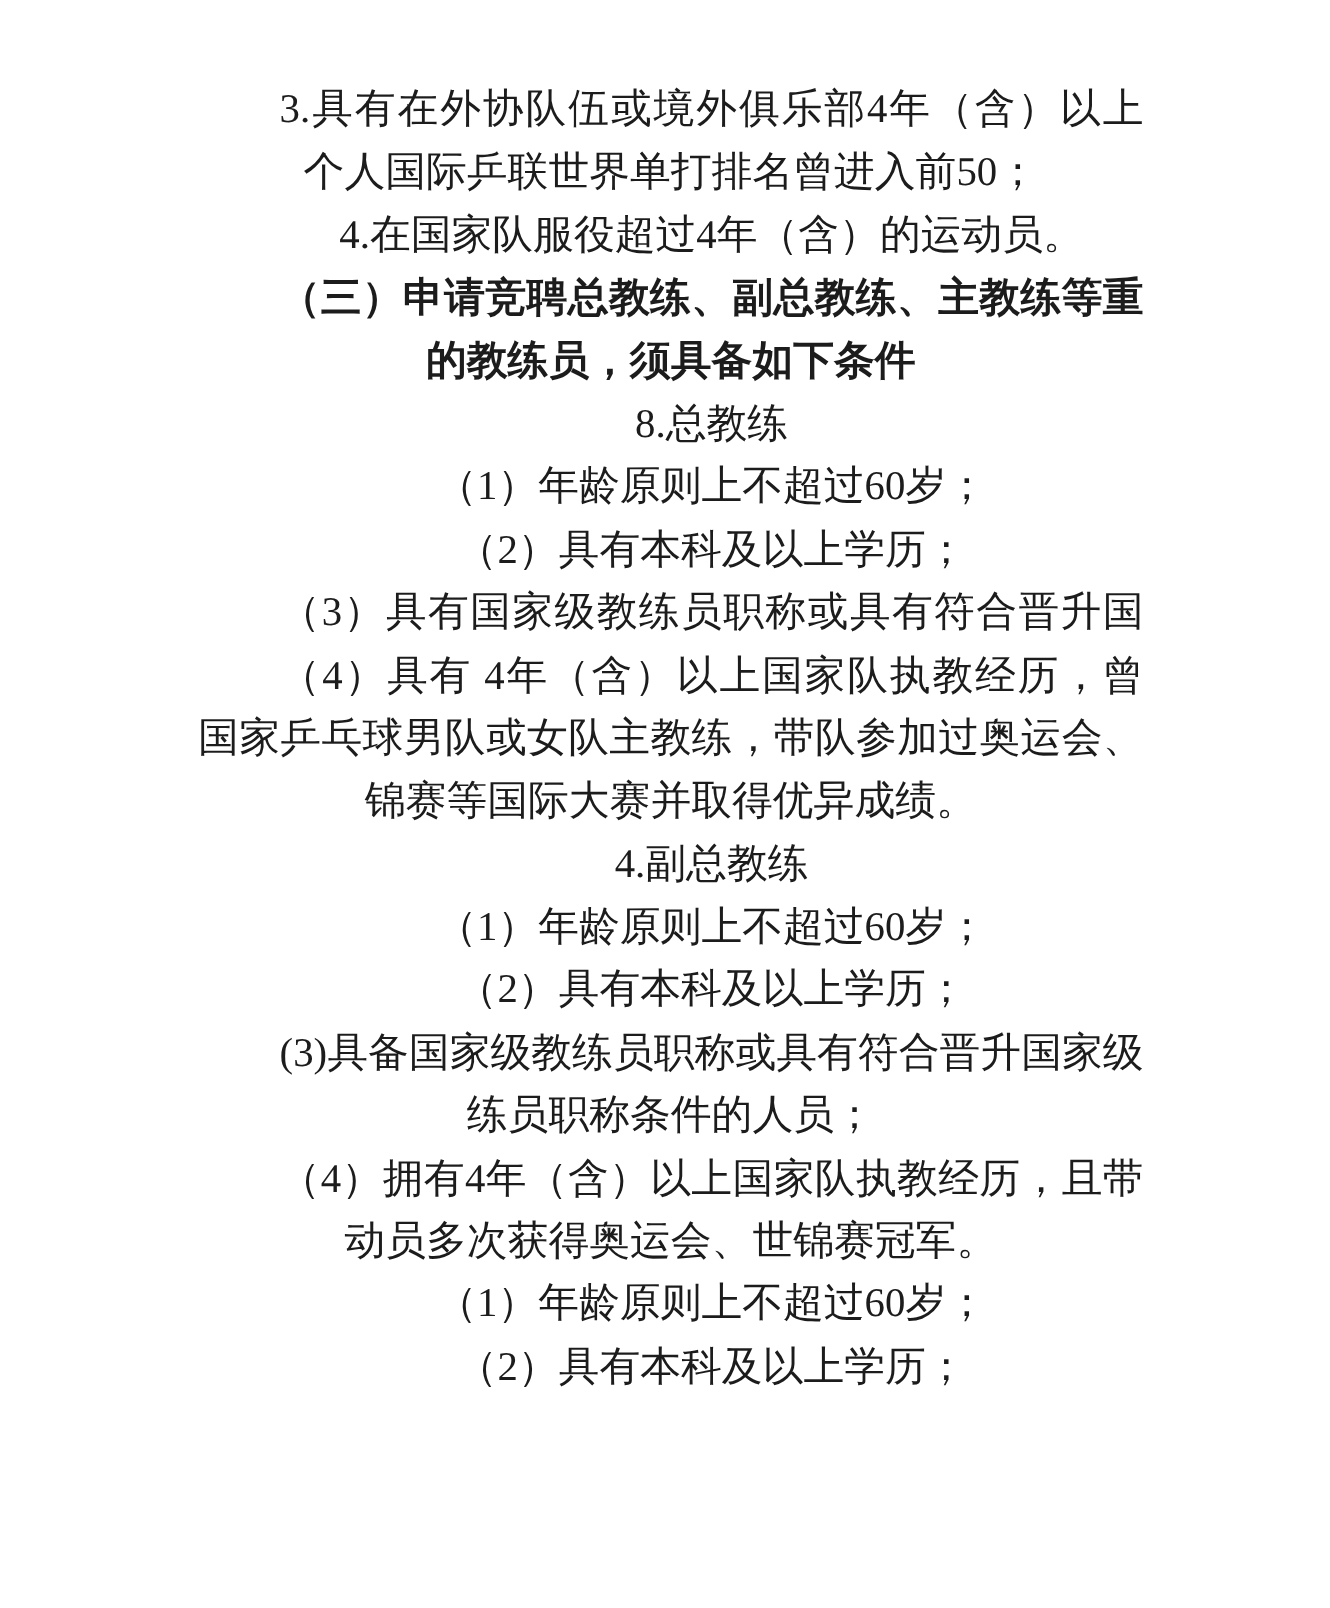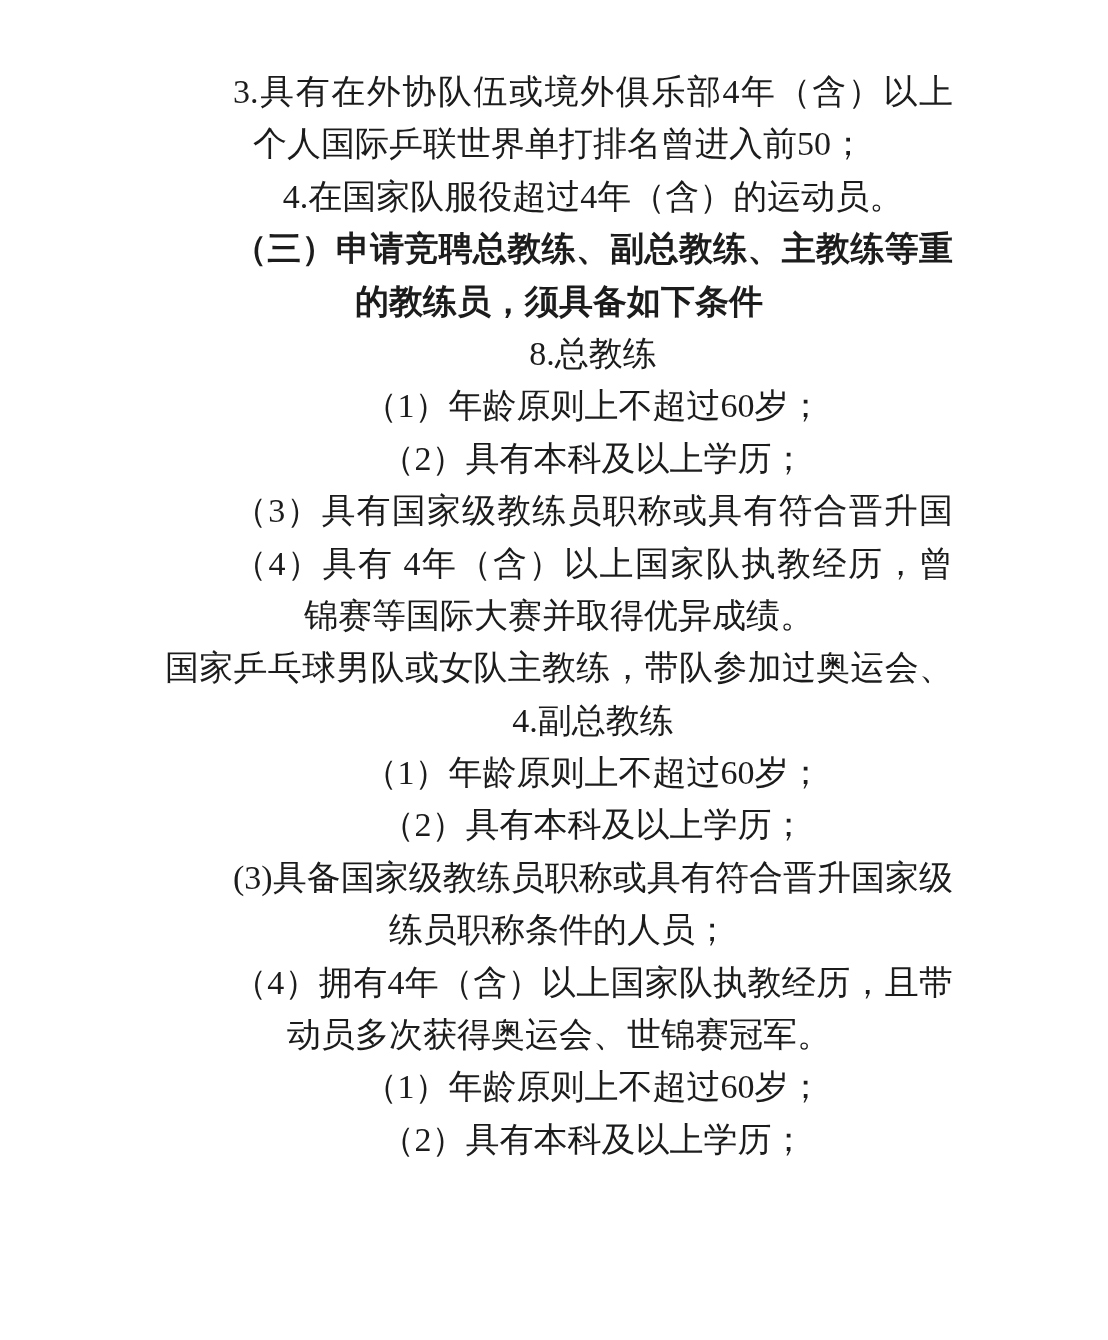--- a/index.html
+++ b/index.html
@@ -50,22 +50,22 @@
     <div class="line indent fill">3.具有在外协队伍或境外俱乐部4年（含）以上的执</div>
     <div class="line">个人国际乒联世界单打排名曾进入前50；</div>
     <div class="line indent">4.在国家队服役超过4年（含）的运动员。</div>
     <div class="line indent fill bold">（三）申请竞聘总教练、副总教练、主教练等重要岗位</div>
     <div class="line bold">的教练员，须具备如下条件</div>
     <div class="line indent">8.总教练</div>
     <div class="line indent">（1）年龄原则上不超过60岁；</div>
     <div class="line indent">（2）具有本科及以上学历；</div>
     <div class="line indent fill">（3）具有国家级教练员职称或具有符合晋升国家级</div>
     <div class="line indent fill">（4）具有 4年（含）以上国家队执教经历，曾担任过</div>
+    <div class="line fill">国家乒乓球男队或女队主教练，带队参加过奥运会、世</div>
     <div class="line">锦赛等国际大赛并取得优异成绩。</div>
-    <div class="line fill">国家乒乓球男队或女队主教练，带队参加过奥运会、世</div>
     <div class="line indent">4.副总教练</div>
     <div class="line indent">（1）年龄原则上不超过60岁；</div>
     <div class="line indent">（2）具有本科及以上学历；</div>
     <div class="line indent fill">(3)具备国家级教练员职称或具有符合晋升国家级教</div>
     <div class="line">练员职称条件的人员；</div>
     <div class="line indent fill">（4）拥有4年（含）以上国家队执教经历，且带训运</div>
     <div class="line">动员多次获得奥运会、世锦赛冠军。</div>
     <div class="line indent">（1）年龄原则上不超过60岁；</div>
     <div class="line indent">（2）具有本科及以上学历；</div>
   </div>

